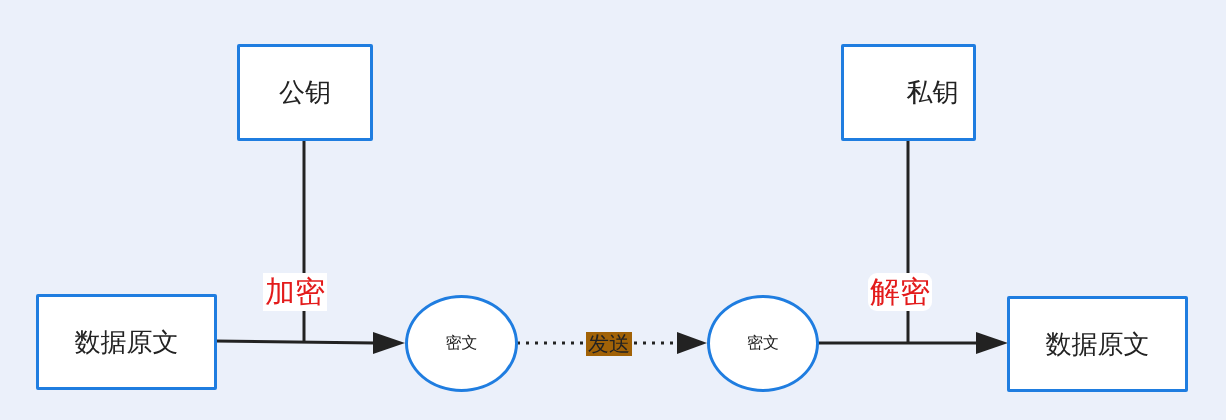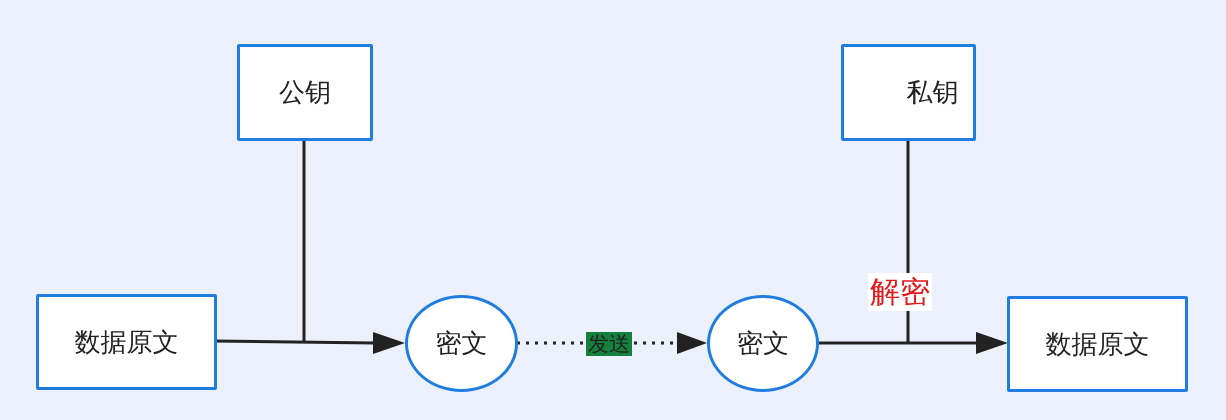--- a/index.html
+++ b/index.html
@@ -14,29 +14,29 @@
     .box {
       position: absolute; box-sizing: border-box;
       background: #ffffff; border: 3px solid #1f7de0; border-radius: 2px;
       display: flex; align-items: center; justify-content: center;
       color: #222222; font-size: 26px;
     }
     .ellipse {
       position: absolute; box-sizing: border-box;
       background: #ffffff; border: 3px solid #1f7de0; border-radius: 50%;
       display: flex; align-items: center; justify-content: center;
-      color: #222222; font-size: 26px;
+      color: #222222; font-size: 16px;
     }
     .edge-label {
       position: absolute; background: #ffffff;
       color: #e31b1b; font-size: 30px; line-height: 34px;
       padding: 2px 2px;
     }
     .send-label {
-      position: absolute; background: #15803d;
+      position: absolute; background: #a16207;
       color: #222222; font-size: 21px; line-height: 24px; padding: 0 2px;
     }
   </style>
 </head>
 <body>
 
 <div class="canvas">
 
   <svg class="wires" width="1226" height="420" viewBox="0 0 1226 420">
     <defs>
@@ -76,18 +76,19 @@
   </div>
 
   <div class="ellipse" style="left:707px; top:295px; width:112px; height:97px;">
     <span>密文</span>
   </div>
 
   <div class="box" style="left:1007px; top:296px; width:181px; height:96px;">
     <span>数据原文</span>
   </div>
 
+  <span class="edge-label" style="left:263px; top:273px;">加密</span>
 
-  <span class="edge-label" style="left:868px; top:273px;">解密</span>
+  <span class="edge-label" style="left:868px; top:273px;border-radius:9px;">解密</span>
 
   <span class="send-label" style="left:586px; top:332px;">发送</span>
 
 </div>
 
 </body></html>

